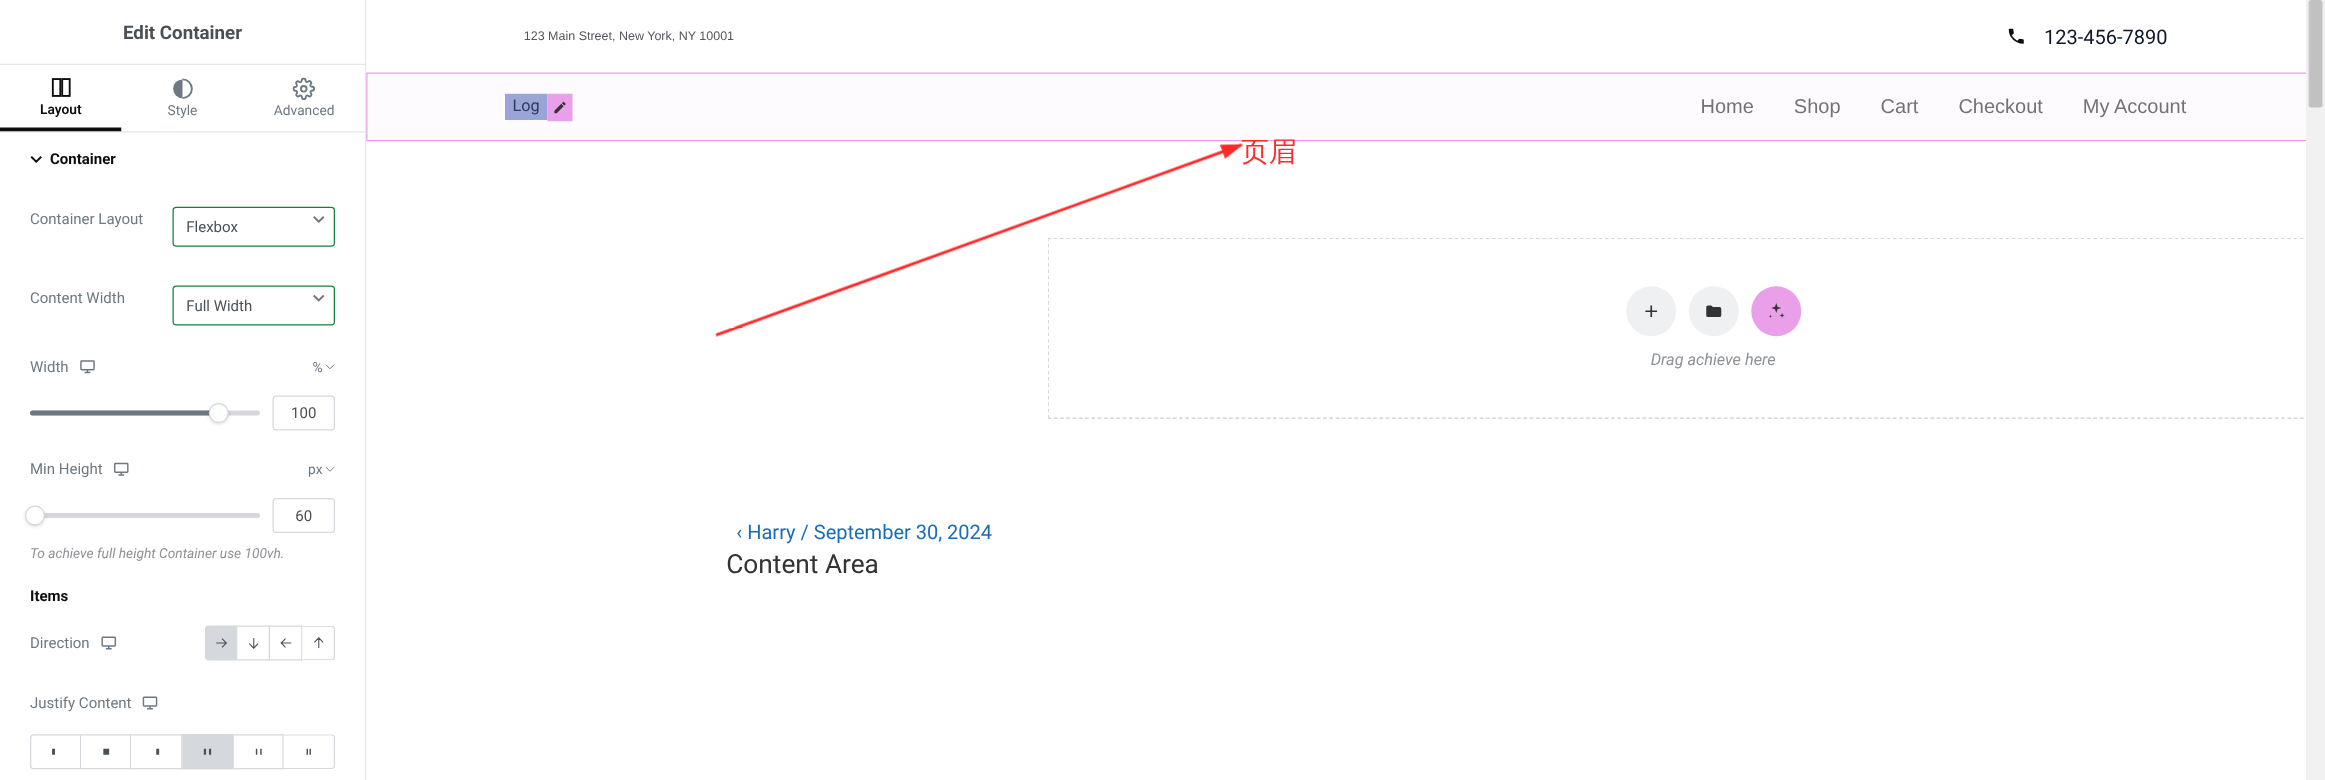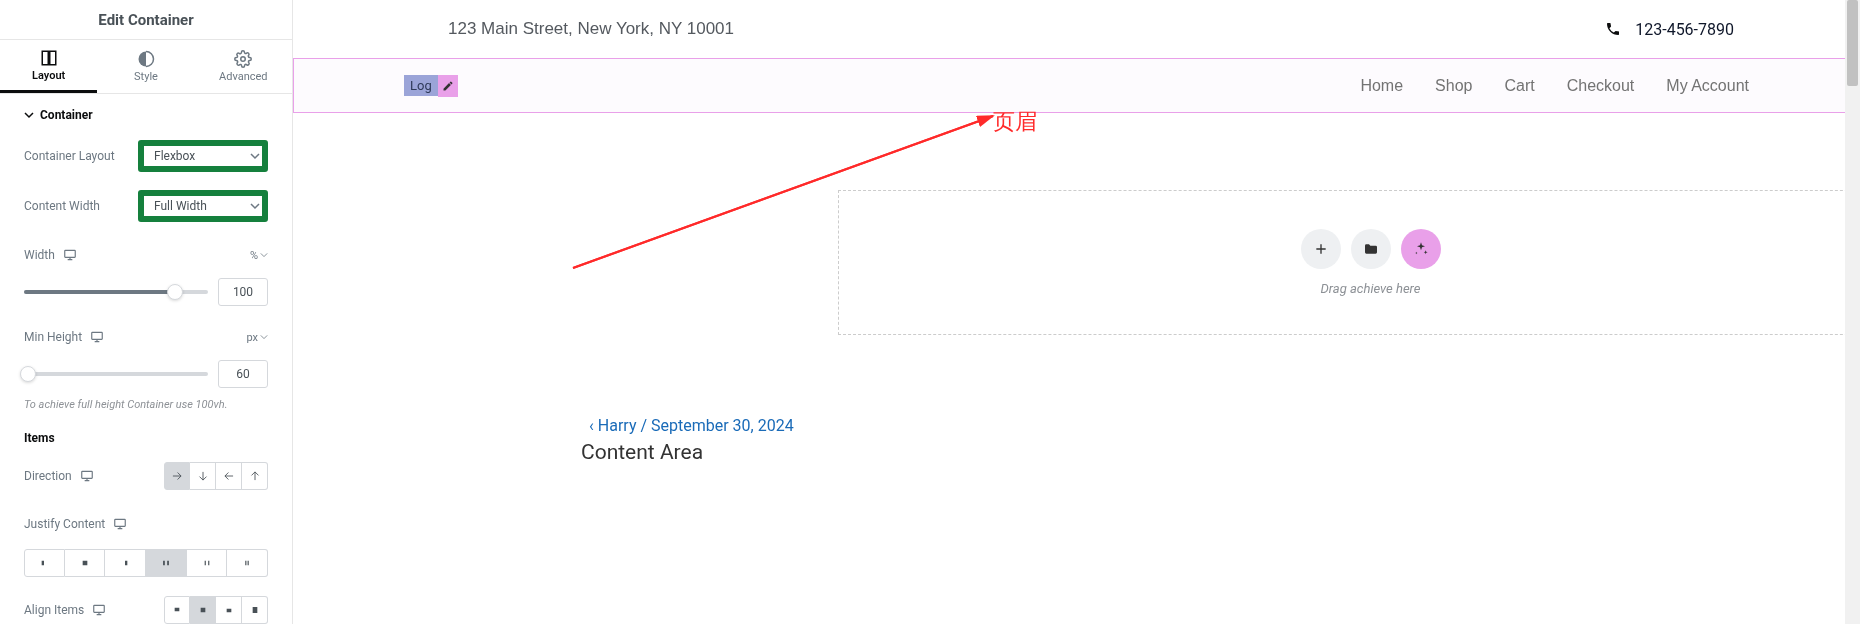--- a/index.html
+++ b/index.html
@@ -1,41 +1,41 @@
 <!DOCTYPE html>
 <html><head>
 <meta charset="utf-8">
 <style>
   * { box-sizing: border-box; margin: 0; padding: 0; font-family: -apple-system, BlinkMacSystemFont, "Segoe UI", Roboto, Arial, sans-serif; }
   body { background: #fff; width: 1860px; height: 624px; display: flex; overflow: hidden; color: #333; }
 
   
   .sidebar { width: 293px; flex: 0 0 293px; display: flex; flex-direction: column; border-right: 1px solid #e6e6e6; background:#fff; }
 
-  .sb-title { height: 40px; display:flex; align-items:center; justify-content:center; font-size:15px; font-weight:700; color:#495157; border-bottom: 1px solid #e6e6e6; }
+  .sb-title { height: 52px; display:flex; align-items:center; justify-content:center; font-size:15px; font-weight:700; color:#495157; border-bottom: 1px solid #e6e6e6; }
 
   .sb-tabs { display:flex; height:54px; border-bottom:1px solid #e6e6e6; }
   .sb-tab { flex:1; display:flex; flex-direction:column; align-items:center; justify-content:center; gap:2px; font-size:11px; color:#6d7882; cursor:pointer; }
   .sb-tab.active span.label { color:#0c0d0e; font-weight:600; }
   .sb-tab.active { border-bottom:3px solid #0c0d0e; }
   .sb-tab svg { width:18px; height:18px; }
 
   .panel-body { flex:1; overflow:auto; padding:14px 24px 4px; font-size:12px; color:#495157; }
   .panel-body::-webkit-scrollbar { width:6px; }
   .panel-body::-webkit-scrollbar-thumb { background:#d5d8dc; border-radius:3px; }
 
   .section-head { display:flex; align-items:center; gap:6px; font-weight:700; color:#0c0d0e; margin-bottom:18px; cursor:pointer; }
   .section-head svg { width:10px; height:10px; }
 
   .row { display:flex; align-items:center; justify-content:space-between; margin-bottom:18px; min-height:30px; }
   .row label { font-size:12px; color:#6d7882; display:flex; align-items:center; gap:8px; }
   .row label svg.dev { width:14px; height:14px; stroke:#6d7882; fill:none; }
 
   .select { position:relative; width:130px; }
-  .select-input { height:32px; width:100%; border:6px solid #15803d; border-radius:3px; padding:0 28px 0 10px; font-size:12px; color:#495157; background:#fff; display:flex; align-items:center; cursor:pointer; }
+  .select-input { height:32px; width:100%; border:1px solid #15803d; border-radius:3px; padding:0 28px 0 10px; font-size:12px; color:#495157; background:#fff; display:flex; align-items:center; cursor:pointer;margin-top:13px; }
   .select svg.caret { position:absolute; right:8px; top:50%; transform:translateY(-50%); width:10px; height:10px; fill:#6d7882; }
 
   .unit { font-size:11px; color:#6d7882; display:flex; align-items:center; gap:2px; }
   .unit svg { width:8px; height:8px; fill:#6d7882; }
 
   .slider-wrap { display:flex; align-items:center; gap:10px; padding: 0 0 16px; }
   .slider { flex:1; position:relative; height:4px; background:#d5d8dc; border-radius:2px; }
   .slider-fill { position:absolute; left:0; top:0; height:100%; background:#6d7882; border-radius:2px; }
   .slider-thumb { position:absolute; top:50%; transform:translate(-50%,-50%); width:16px; height:16px; background:#fff; border:1px solid #d5d8dc; border-radius:50%; box-shadow:0 1px 3px rgba(0,0,0,.15); cursor:pointer; }
   .num-input { width:50px; height:28px; border:1px solid #d5d8dc; border-radius:3px; text-align:center; font-size:12px; color:#495157; }
@@ -51,21 +51,21 @@
   .btn-group .icon-btn:last-child { border-top-right-radius:3px; border-bottom-right-radius:3px; }
   .icon-btn.active { background:#d5d8dc; }
   .icon-btn svg { width:14px; height:14px; stroke:#495157; fill:none; stroke-width:1.5; }
 
   .btn-group-wide .icon-btn { width:41px; }
 
   
   .canvas { flex:1; position:relative; background:#fff; }
 
   .topbar { height:58px; display:flex; align-items:center; padding:0 36px; }
-  .address { font-size:17px; color:#54595F; letter-spacing:0; font-family: Arial, sans-serif; margin-left:119px; }
+  .address { font-size:10px; color:#54595F; letter-spacing:0; font-family: Arial, sans-serif; margin-left:90px; }
   .topbar-spacer { flex:1; }
   .phone-wrap { display:flex; align-items:center; gap:14px; color:#0f172a; font-size:16px; margin-right:90px; }
   .phone-wrap svg { width:16px; height:16px; fill:#0c0d0e; }
 
   .header-bar { height:55px; border:1px solid #e9a0e9; background:#fdfbfe; display:flex; align-items:center; padding:0 110px; }
   .logo-block { display:flex; align-items:center;justify-content:center; }
   .logo-text { background:#9ba4d8; color:#2f3a5a; font-size:13px; padding:3px 6px; }
   .logo-edit { background:#e9a0e9; width:20px; height:22px; display:flex; align-items:center; justify-content:center; cursor:pointer; }
   .logo-edit svg { width:12px; height:12px; fill:#333; }
   .nav { margin-left:auto; display:flex; gap:32px; }

